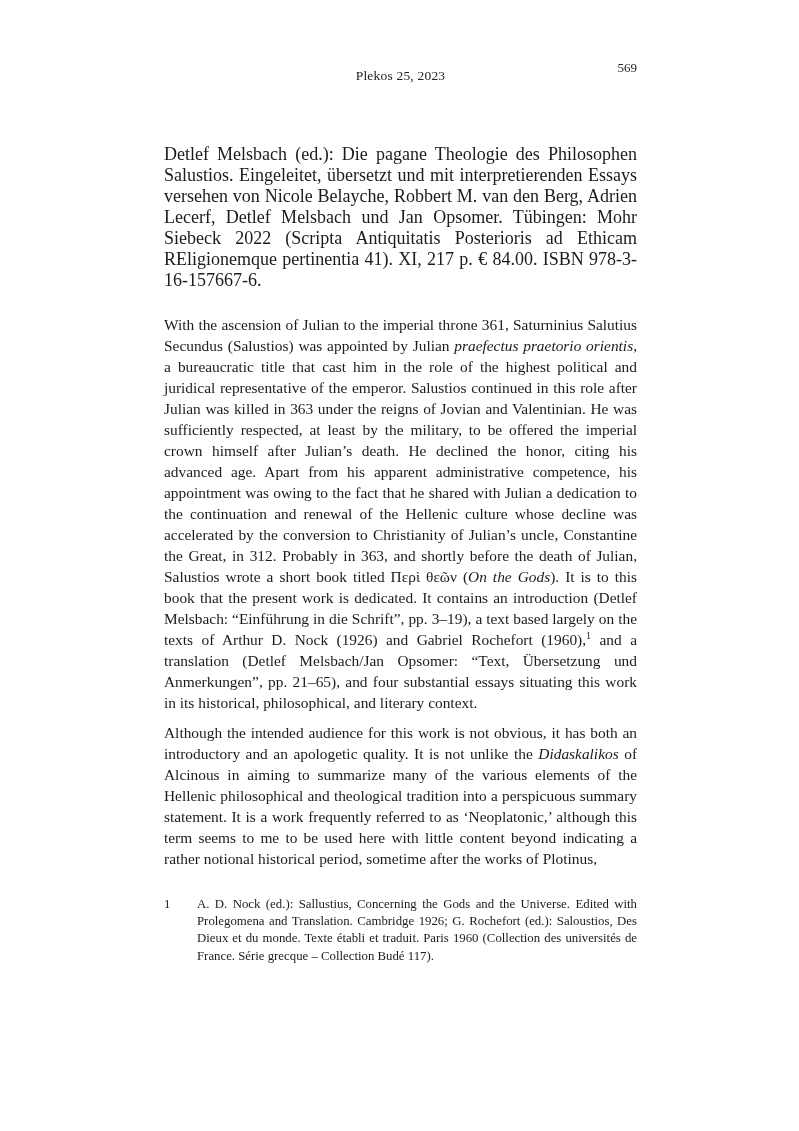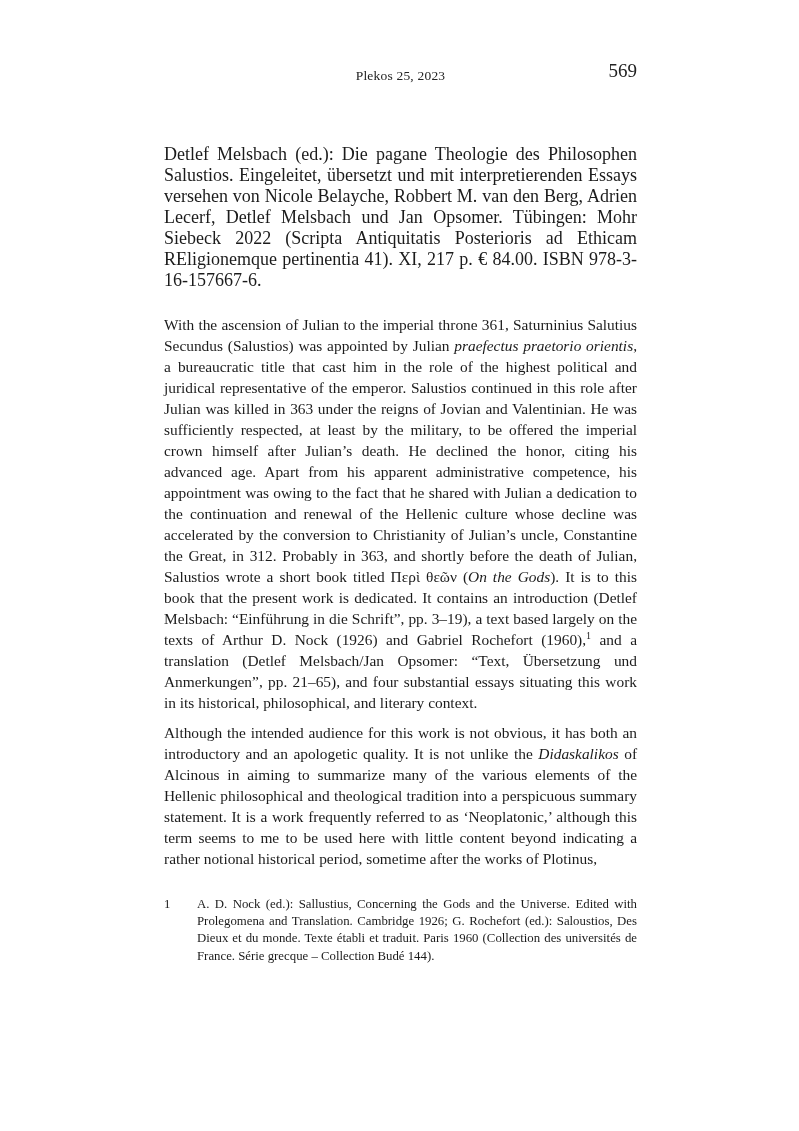--- a/index.html
+++ b/index.html
@@ -26,21 +26,21 @@
   .journal-title {
     text-align: center;
     font-size: 13.5px;
     letter-spacing: 0.2px;
     color: #222;
   }
   .page-number {
     position: absolute;
     right: 0;
     top: -8px;
-    font-size: 19px;
+    font-size: 13px;
     color: #222;
   }
   .citation {
     font-size: 18px;
     line-height: 21px;
     text-align: justify;
     margin: 0 0 23px 0;
     hyphens: auto;
   }
   .body-para {
@@ -90,17 +90,17 @@
   <main>
 
     <p class="body-para"><span>With the ascension of Julian to the imperial throne 361, Saturninius Salutius Secundus (Salustios) was appointed by Julian </span><span class="italic">praefectus praetorio orientis</span><span>, a bureaucratic title that cast him in the role of the highest political and juridical representative of the emperor. Salustios continued in this role after Julian was killed in 363 under the reigns of Jovian and Valentinian. He was sufficiently respected, at least by the military, to be offered the imperial crown himself after Julian’s death. He declined the honor, citing his advanced age. Apart from his apparent administrative competence, his appointment was owing to the fact that he shared with Julian a dedication to the continuation and renewal of the Hellenic culture whose decline was accelerated by the conversion to Christianity of Julian’s uncle, Constantine the Great, in 312. Probably in 363, and shortly before the death of Julian, Salustios wrote a short book titled Περὶ θεῶν (</span><span class="italic">On the Gods</span><span>). It is to this book that the present work is dedicated. It contains an introduction (Detlef Melsbach: “Einführung in die Schrift”, pp. 3–19), a text based largely on the texts of Arthur D. Nock (1926) and Gabriel Rochefort (1960),</span><sup class="fn-ref">1</sup><span> and a translation (Detlef Melsbach/Jan Opsomer: “Text, Übersetzung und Anmerkungen”, pp. 21–65), and four substantial essays situating this work in its historical, philosophical, and literary context.</span></p>
 
     <p class="body-para"><span>Although the intended audience for this work is not obvious, it has both an introductory and an apologetic quality. It is not unlike the </span><span class="italic">Didaskalikos</span><span> of Alcinous in aiming to summarize many of the various elements of the Hellenic philosophical and theological tradition into a perspicuous summary statement. It is a work frequently referred to as ‘Neoplatonic,’ although this term seems to me to be used here with little content beyond indicating a rather notional historical period, sometime after the works of Plotinus,</span></p>
 
   </main>
 
   <div class="footnotes">
     <div class="footnote">
-      <span class="fn-num">1</span><span>A. D. Nock (ed.): Sallustius, Concerning the Gods and the Universe. Edited with Prolegomena and Translation. Cambridge 1926; G. Rochefort (ed.): Saloustios, Des Dieux et du monde. Texte établi et traduit. Paris 1960 (Collection des universités de France. Série grecque – Collection Budé 144).</span>
+      <span class="fn-num">1</span><span>A. D. Nock (ed.): Sallustius, Concerning the Gods and the Universe. Edited with Prolegomena and Translation. Cambridge 1926; G. Rochefort (ed.): Saloustios, Des Dieux et du monde. Texte établi et traduit. Paris 1960 (Collection des universités de France. Série grecque – Collection Budé 117).</span>
     </div>
   </div>
 
 </div>
 
 </body></html>

